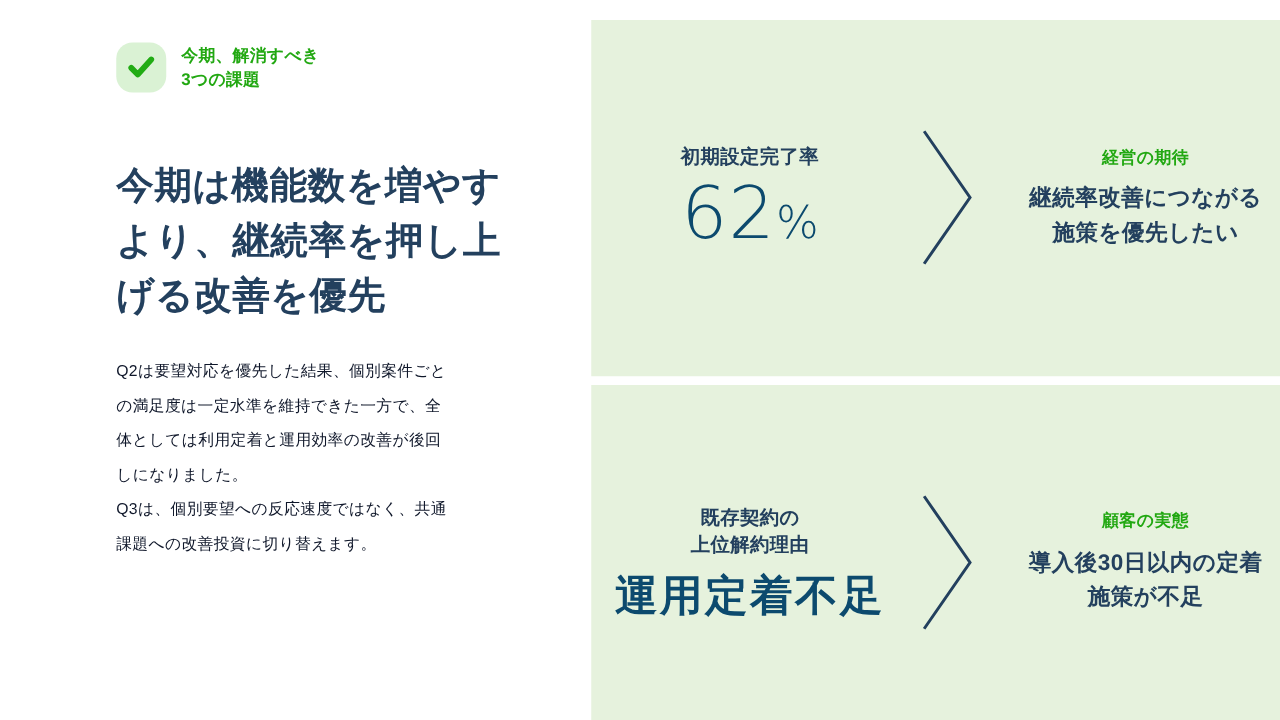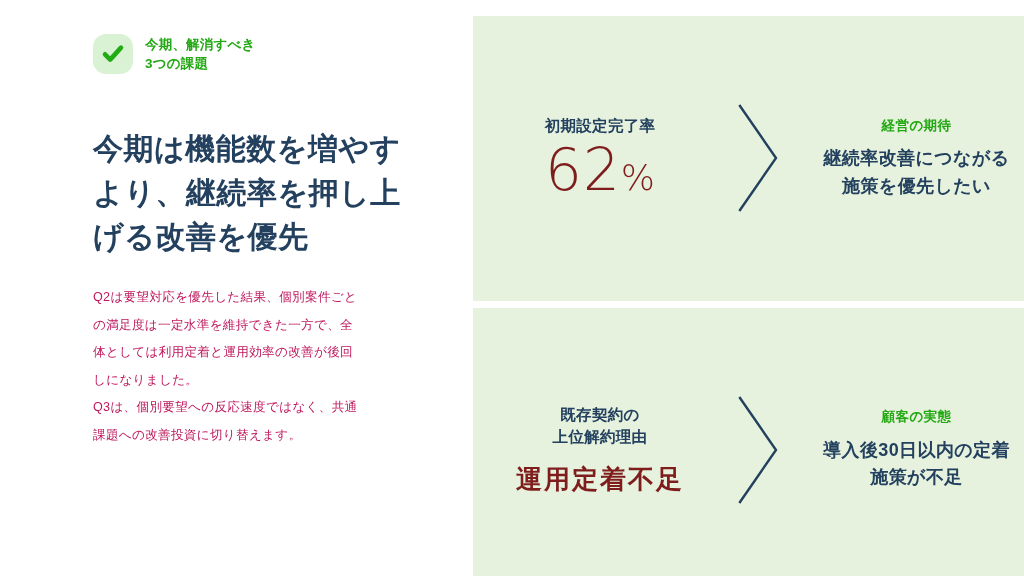--- a/index.html
+++ b/index.html
@@ -39,21 +39,21 @@
     margin-top:53px;
     color:#23405e;
     font-size:30px;
     font-weight:bold;
     line-height:1.46;
     letter-spacing:0.5px;
     white-space:pre-line;
   }
   .body-copy{
     margin-top:26px;
-    color:#be185d;
+    color:#0f172a;
     font-size:12.6px;
     line-height:2.18;
     letter-spacing:0.3px;
     white-space:pre-line;
   }
 
   
   .right{
     position:absolute;left:437px;top:16px;width:587px;height:576px;
     background:#ffffff;
@@ -78,31 +78,31 @@
   }
   .metric-label{
     color:#23405e;
     font-size:15.5px;
     font-weight:bold;
     line-height:1.45;
     letter-spacing:0.3px;
     white-space:pre-line;
   }
   .metric-value{
-    color:#7f1d1d;
+    color:#0c4a6e;
     font-weight:300;
     font-size:58px;
     line-height:1.08;
     letter-spacing:1px;
     margin-top:2px;
     font-family:"DejaVu Sans","Liberation Sans",sans-serif;
   }
   .metric-value .pct{font-size:36px;letter-spacing:0px;}
   .metric-value.text-value{
-    font-size:26px;
+    font-size:34px;
     font-weight:bold;
     letter-spacing:2px;
     margin-top:8px;
     font-family:"Liberation Sans","DejaVu Sans",sans-serif;
   }
 
   .chev{
     flex:0 0 74px;
     width:74px;
     display:flex;align-items:center;justify-content:center;

